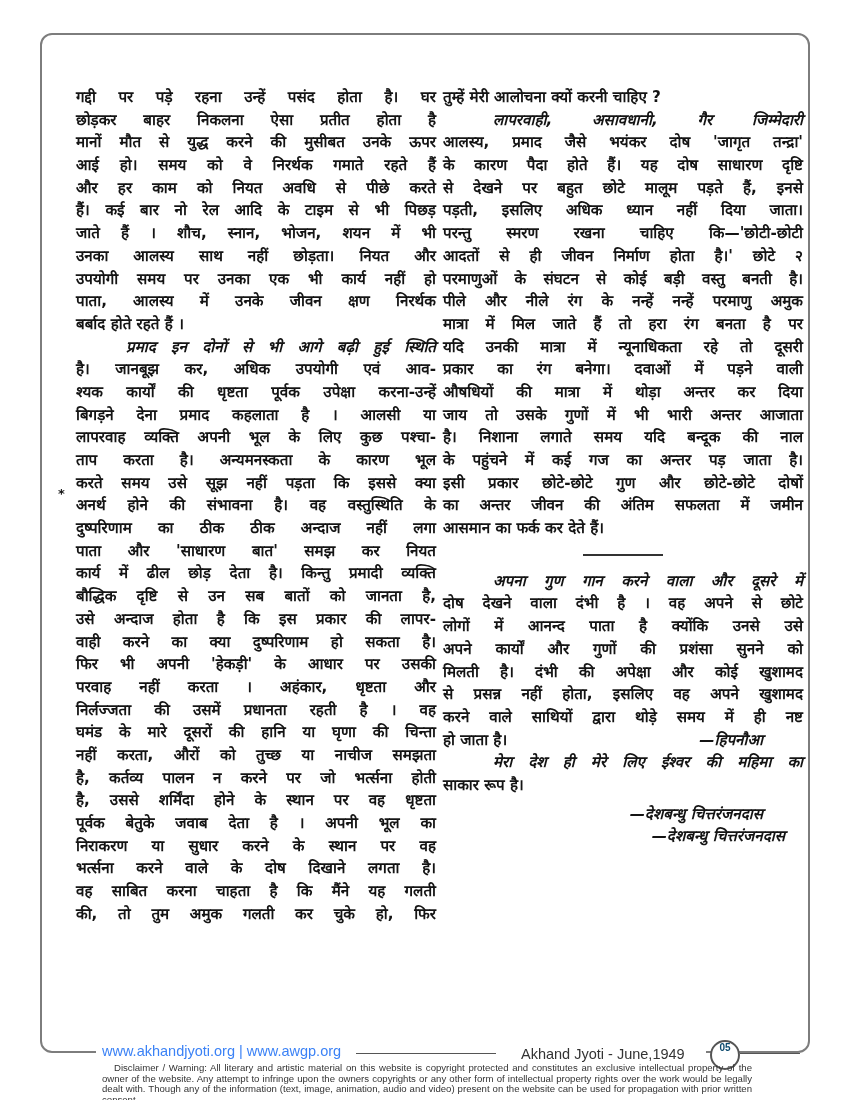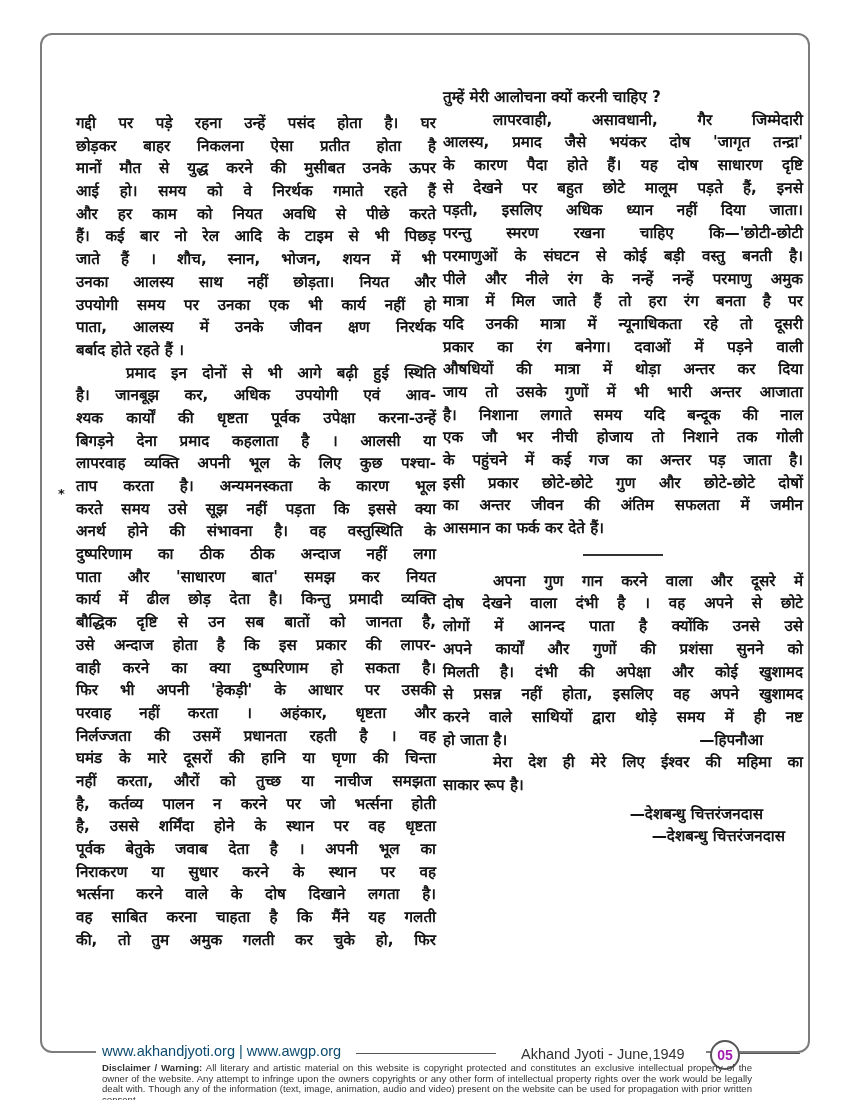--- a/index.html
+++ b/index.html
@@ -11,55 +11,55 @@
       position: absolute; left: 40px; top: 33px; width: 770px; height: 1020px;
       border: 2px solid #7d7d7d; border-radius: 12px; box-sizing: border-box;
     }
     .frame-gap-bottom {
       position: absolute; left: 96px; top: 1045px; width: 610px; height: 14px; background: #fff;
     }
     .column {
       position: absolute; top: 86px; width: 360px;
       font-size: 15.2px; line-height: 22.7px; font-weight: bold;
     }
-    .col-left { left: 76px; margin-top: 26px; }
+    .col-left { left: 76px; }
     .col-right { left: 443px; }
     .line { white-space: nowrap; text-align: justify; text-align-last: justify; display: block; height: 22.7px; overflow: visible; }
     .line.last { text-align-last: left; }
-    .line.indent { padding-left: 50px; }
-    .line.sig { text-align: center; text-align-last: right; padding-right: 40px; }
+    .line.indent { padding-left: 50px; font-style: italic; }
+    .line.sig { text-align: center; text-align-last: right; padding-right: 40px; font-style: italic; }
     .divider {
       display: block; width: 80px; height: 2px; background: #333; margin: 14px auto 14px auto;
     }
     .margin-mark {
       position: absolute; left: 58px; top: 486px; font-size: 13px; font-weight: bold;
     }
     .footer-urls {
       position: absolute; left: 102px; top: 1043px; font-family: "Liberation Sans", sans-serif;
-      font-size: 14.5px; color: #0c4a6e;
+      font-size: 14.5px; color: #3b82f6;
     }
     .footer-line {
       position: absolute; top: 1053px; height: 1px; background: #555;
     }
     .footer-title {
       position: absolute; left: 521px; top: 1046px; font-family: "Liberation Sans", sans-serif;
       font-size: 14.5px; color: #333;
     }
     .page-badge {
       position: absolute; left: 710px; top: 1040px; width: 30px; height: 30px;
       border: 2.5px solid #555; border-radius: 50%; box-sizing: border-box;
-      font-family: "Liberation Sans", sans-serif; font-weight: bold; font-size: 14px;
-      display: flex; align-items: center; justify-content: center; color: #a21caf; background: #fff;
+      font-family: "Liberation Sans", sans-serif; font-weight: bold; font-size: 10px;
+      display: flex; align-items: flex-start; justify-content: center; color: #0c4a6e; background: #fff;
     }
     .disclaimer {
       position: absolute; left: 102px; top: 1063px; width: 650px;
       font-family: "Liberation Sans", sans-serif; font-size: 9.6px; line-height: 10.6px; color: #333;
       text-align: justify; text-align-last: justify;
     }
-    .disclaimer b { font-weight: bold; }
+    .disclaimer b { font-weight: normal; margin-left: 12px; }
   </style>
 </head>
 <body>
 
 <div class="frame"></div>
 <div class="frame-gap-bottom"></div>
 
 <span class="margin-mark">*</span>
 
 <div class="column col-left" id="left-col">
@@ -104,29 +104,29 @@
 
 <div class="column col-right">
   <div id="right-part1">
       <span class="line last">तुम्हें मेरी आलोचना क्यों करनी चाहिए ?</span>
       <span class="line indent">लापरवाही, असावधानी, गैर जिम्मेदारी</span>
       <span class="line">आलस्य, प्रमाद जैसे भयंकर दोष 'जागृत तन्द्रा'</span>
       <span class="line">के कारण पैदा होते हैं। यह दोष साधारण दृष्टि</span>
       <span class="line">से देखने पर बहुत छोटे मालूम पड़ते हैं, इनसे</span>
       <span class="line">पड़ती, इसलिए अधिक ध्यान नहीं दिया जाता।</span>
       <span class="line">परन्तु स्मरण रखना चाहिए कि—'छोटी-छोटी</span>
+      <span class="line">आदतों से ही जीवन निर्माण होता है।' छोटे २</span>
       <span class="line">परमाणुओं के संघटन से कोई बड़ी वस्तु बनती है।</span>
       <span class="line">पीले और नीले रंग के नन्हें नन्हें परमाणु अमुक</span>
       <span class="line">मात्रा में मिल जाते हैं तो हरा रंग बनता है पर</span>
       <span class="line">यदि उनकी मात्रा में न्यूनाधिकता रहे तो दूसरी</span>
       <span class="line">प्रकार का रंग बनेगा। दवाओं में पड़ने वाली</span>
       <span class="line">औषधियों की मात्रा में थोड़ा अन्तर कर दिया</span>
       <span class="line">जाय तो उसके गुणों में भी भारी अन्तर आजाता</span>
       <span class="line">है। निशाना लगाते समय यदि बन्दूक की नाल</span>
-      <span class="line">एक जौ भर नीची होजाय तो निशाने तक गोली</span>
       <span class="line">के पहुंचने में कई गज का अन्तर पड़ जाता है।</span>
       <span class="line">इसी प्रकार छोटे-छोटे गुण और छोटे-छोटे दोषों</span>
       <span class="line">का अन्तर जीवन की अंतिम सफलता में जमीन</span>
       <span class="line last">आसमान का फर्क कर देते हैं।</span>
     </div>
   <span class="divider"></span>
   <div id="right-part2">
       <span class="line indent">अपना गुण गान करने वाला और दूसरे में</span>
       <span class="line">दोष देखने वाला दंभी है । वह अपने से छोटे</span>
       <span class="line">लोगों में आनन्द पाता है क्योंकि उनसे उसे</span>

